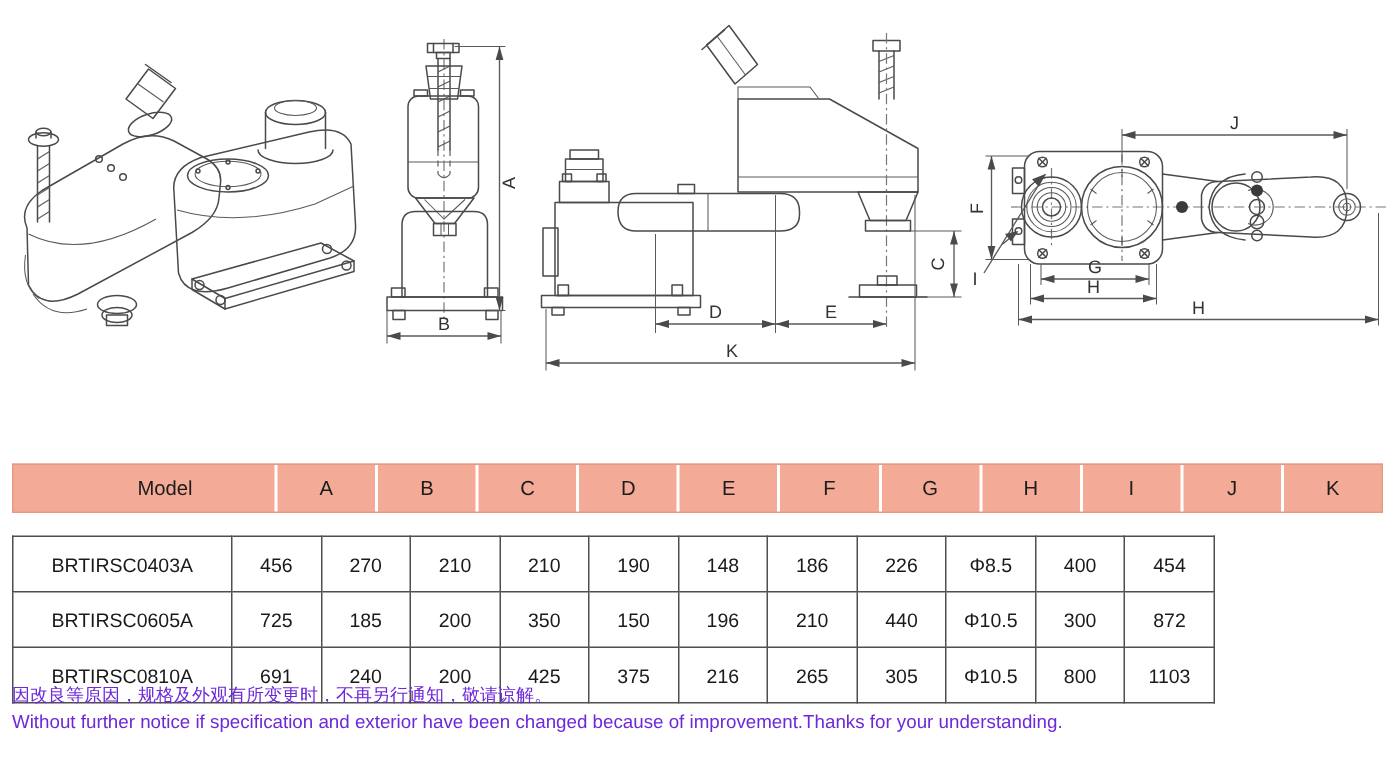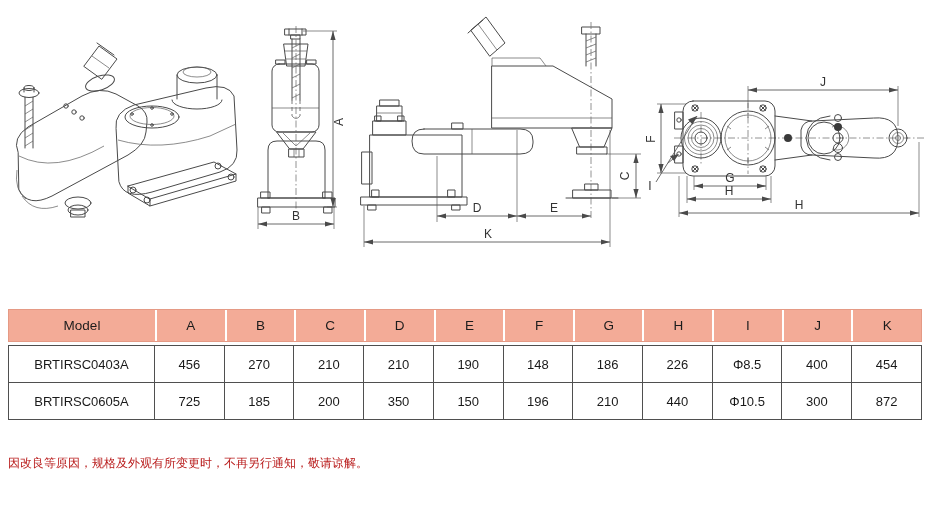--- a/index.html
+++ b/index.html
@@ -13,25 +13,25 @@
   .cl{stroke:#777;stroke-width:.8;fill:none;stroke-dasharray:7 2.5 1.5 2.5;}
   .dsh{stroke:#5a5a5a;stroke-width:.8;fill:none;stroke-dasharray:4 3;}
   .dimtext{font-size:12px;fill:#333;}
   .fill-dot{fill:#3a3a3a;stroke:none;}
 
   .spec-table{position:absolute;left:8px;top:309px;width:914px;}
   .hrow{display:flex;height:33px;background:#f3ab97;border:1px solid #e59a85;box-sizing:border-box;}
   .hcell{flex:1 1 0;display:flex;align-items:center;justify-content:center;
          border-right:2px solid #ffffff;font-size:13.5px;color:#1c1c1c;}
   .hcell:last-child{border-right:none;}
-  .hcell.model{flex:0 0 146px;}
-  table.grid{margin-top:3px;border-collapse:collapse;table-layout:fixed;width:914px;}
+  .hcell.model{flex:0 0 146px;margin-left:28px;}
+  table.grid{margin-top:15px;border-collapse:collapse;table-layout:fixed;width:802px;}
   table.grid td{border:1px solid #4f4f4f;height:36px;text-align:center;
                 font-size:13px;color:#1a1a1a;background:#fff;padding:0;}
-  .note{position:absolute;left:8px;color:#b91c1c;}
+  .note{position:absolute;left:8px;color:#6d28d9;}
   .note-zh{top:455px;font-size:12px;}
   .note-en{top:474px;font-size:12.5px;}
 </style>
 </head>
 <body>
 
 <div id="page">
 
   <svg width="930" height="300" viewBox="0 0 930 300">
 
@@ -376,20 +376,35 @@
           <td>200</td>
           <td>350</td>
           <td>150</td>
           <td>196</td>
           <td>210</td>
           <td>440</td>
           <td>Φ10.5</td>
           <td>300</td>
           <td>872</td>
         </tr>
+        <tr>
+          <td>BRTIRSC0810A</td>
+          <td>691</td>
+          <td>240</td>
+          <td>200</td>
+          <td>425</td>
+          <td>375</td>
+          <td>216</td>
+          <td>265</td>
+          <td>305</td>
+          <td>Φ10.5</td>
+          <td>800</td>
+          <td>1103</td>
+        </tr>
       </tbody>
     </table>
   </div>
 
   
   <div class="note note-zh">因改良等原因，规格及外观有所变更时，不再另行通知，敬请谅解。</div>
+  <div class="note note-en">Without further notice if specification and exterior have been changed because of improvement.Thanks for your understanding.</div>
 
 </div>
 
 </body></html>

